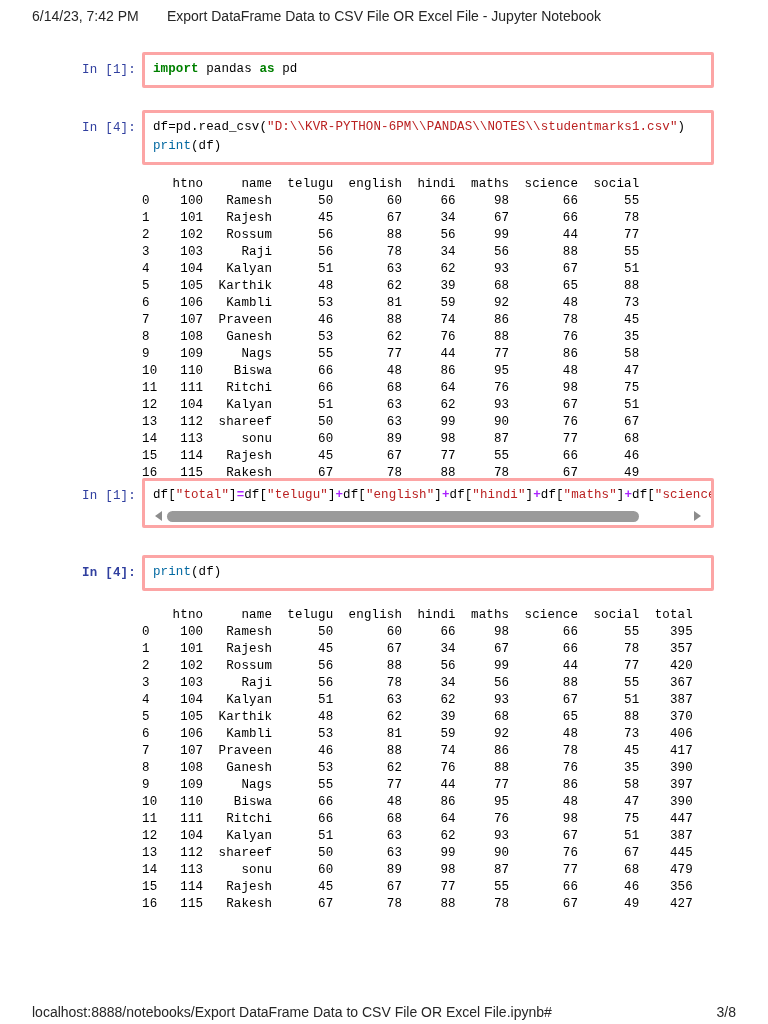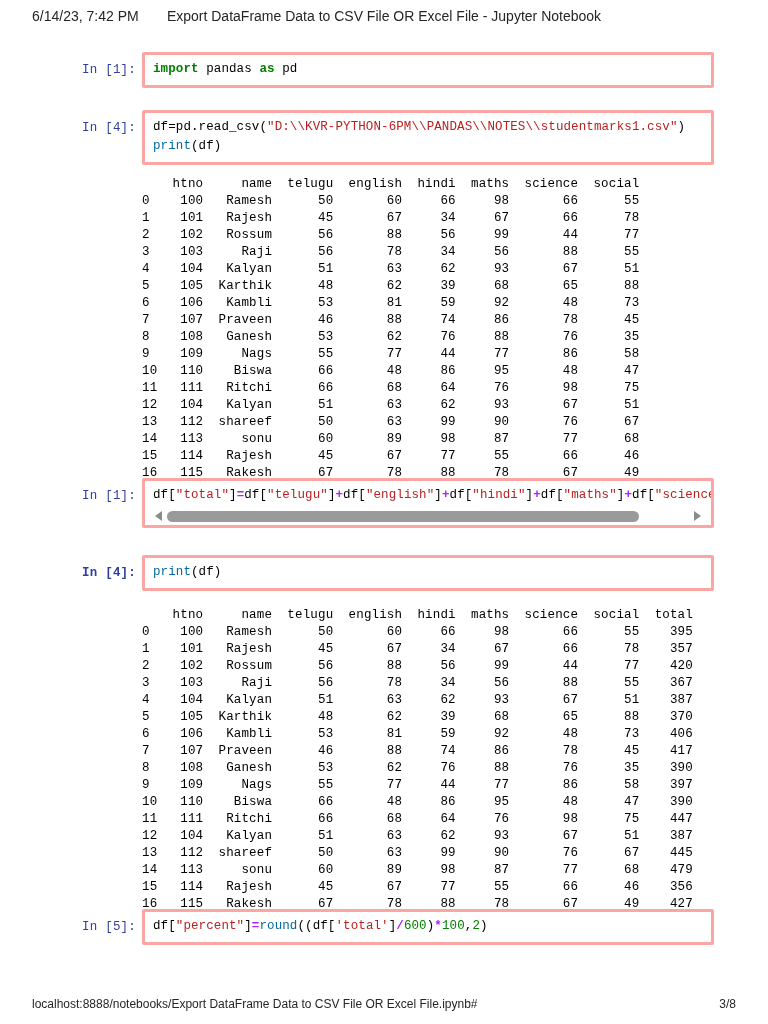--- a/index.html
+++ b/index.html
@@ -27,23 +27,23 @@
     position: absolute; left: 32px; top: 0;
     white-space: nowrap;
   }
   .print-header .ph-title {
     position: absolute; left: 0; right: 0; top: 0;
     text-align: center;
     white-space: nowrap;
   }
   .print-footer {
     position: absolute;
-    bottom: 11px; left: 0; right: 0;
+    bottom: 4px; left: 0; right: 0;
     height: 16px;
-    font-size: 12px;
+    font-size: 14px;
     color: #262626;
   }
   .print-footer .pf-url {
     position: absolute; left: 32px; top: 0;
     white-space: nowrap;
   }
   .print-footer .pf-page {
     position: absolute; right: 32px; top: 0;
     white-space: nowrap;
   }
@@ -231,25 +231,19 @@
 9    109     Nags      55       77     44     77       86      58    397
 10   110    Biswa      66       48     86     95       48      47    390
 11   111   Ritchi      66       68     64     76       98      75    447
 12   104   Kalyan      51       63     62     93       67      51    387
 13   112  shareef      50       63     99     90       76      67    445
 14   113     sonu      60       89     98     87       77      68    479
 15   114   Rajesh      45       67     77     55       66      46    356
 16   115   Rakesh      67       78     88     78       67      49    427</div>
   </div>
 
-  <div class="cell" style="height:42px;">
-    <div class="prompt" style="top:9px;">In [5]:</div>
-    <div class="input-box" style="top:0px;height:36px;">
-      <div class="code">df[<span class="str">"percent"</span>]<span class="op">=</span><span class="bi">round</span>((df[<span class="str">'total'</span>]<span class="op">/</span><span class="num">600</span>)<span class="op">*</span><span class="num">100</span>,<span class="num">2</span>)</div>
-    </div>
-  </div>
 
 </div>
 
 <div class="print-footer">
   <span class="pf-url">localhost:8888/notebooks/Export DataFrame Data to CSV File OR Excel File.ipynb#</span>
   <span class="pf-page">3/8</span>
 </div>
 
 </body></html>

